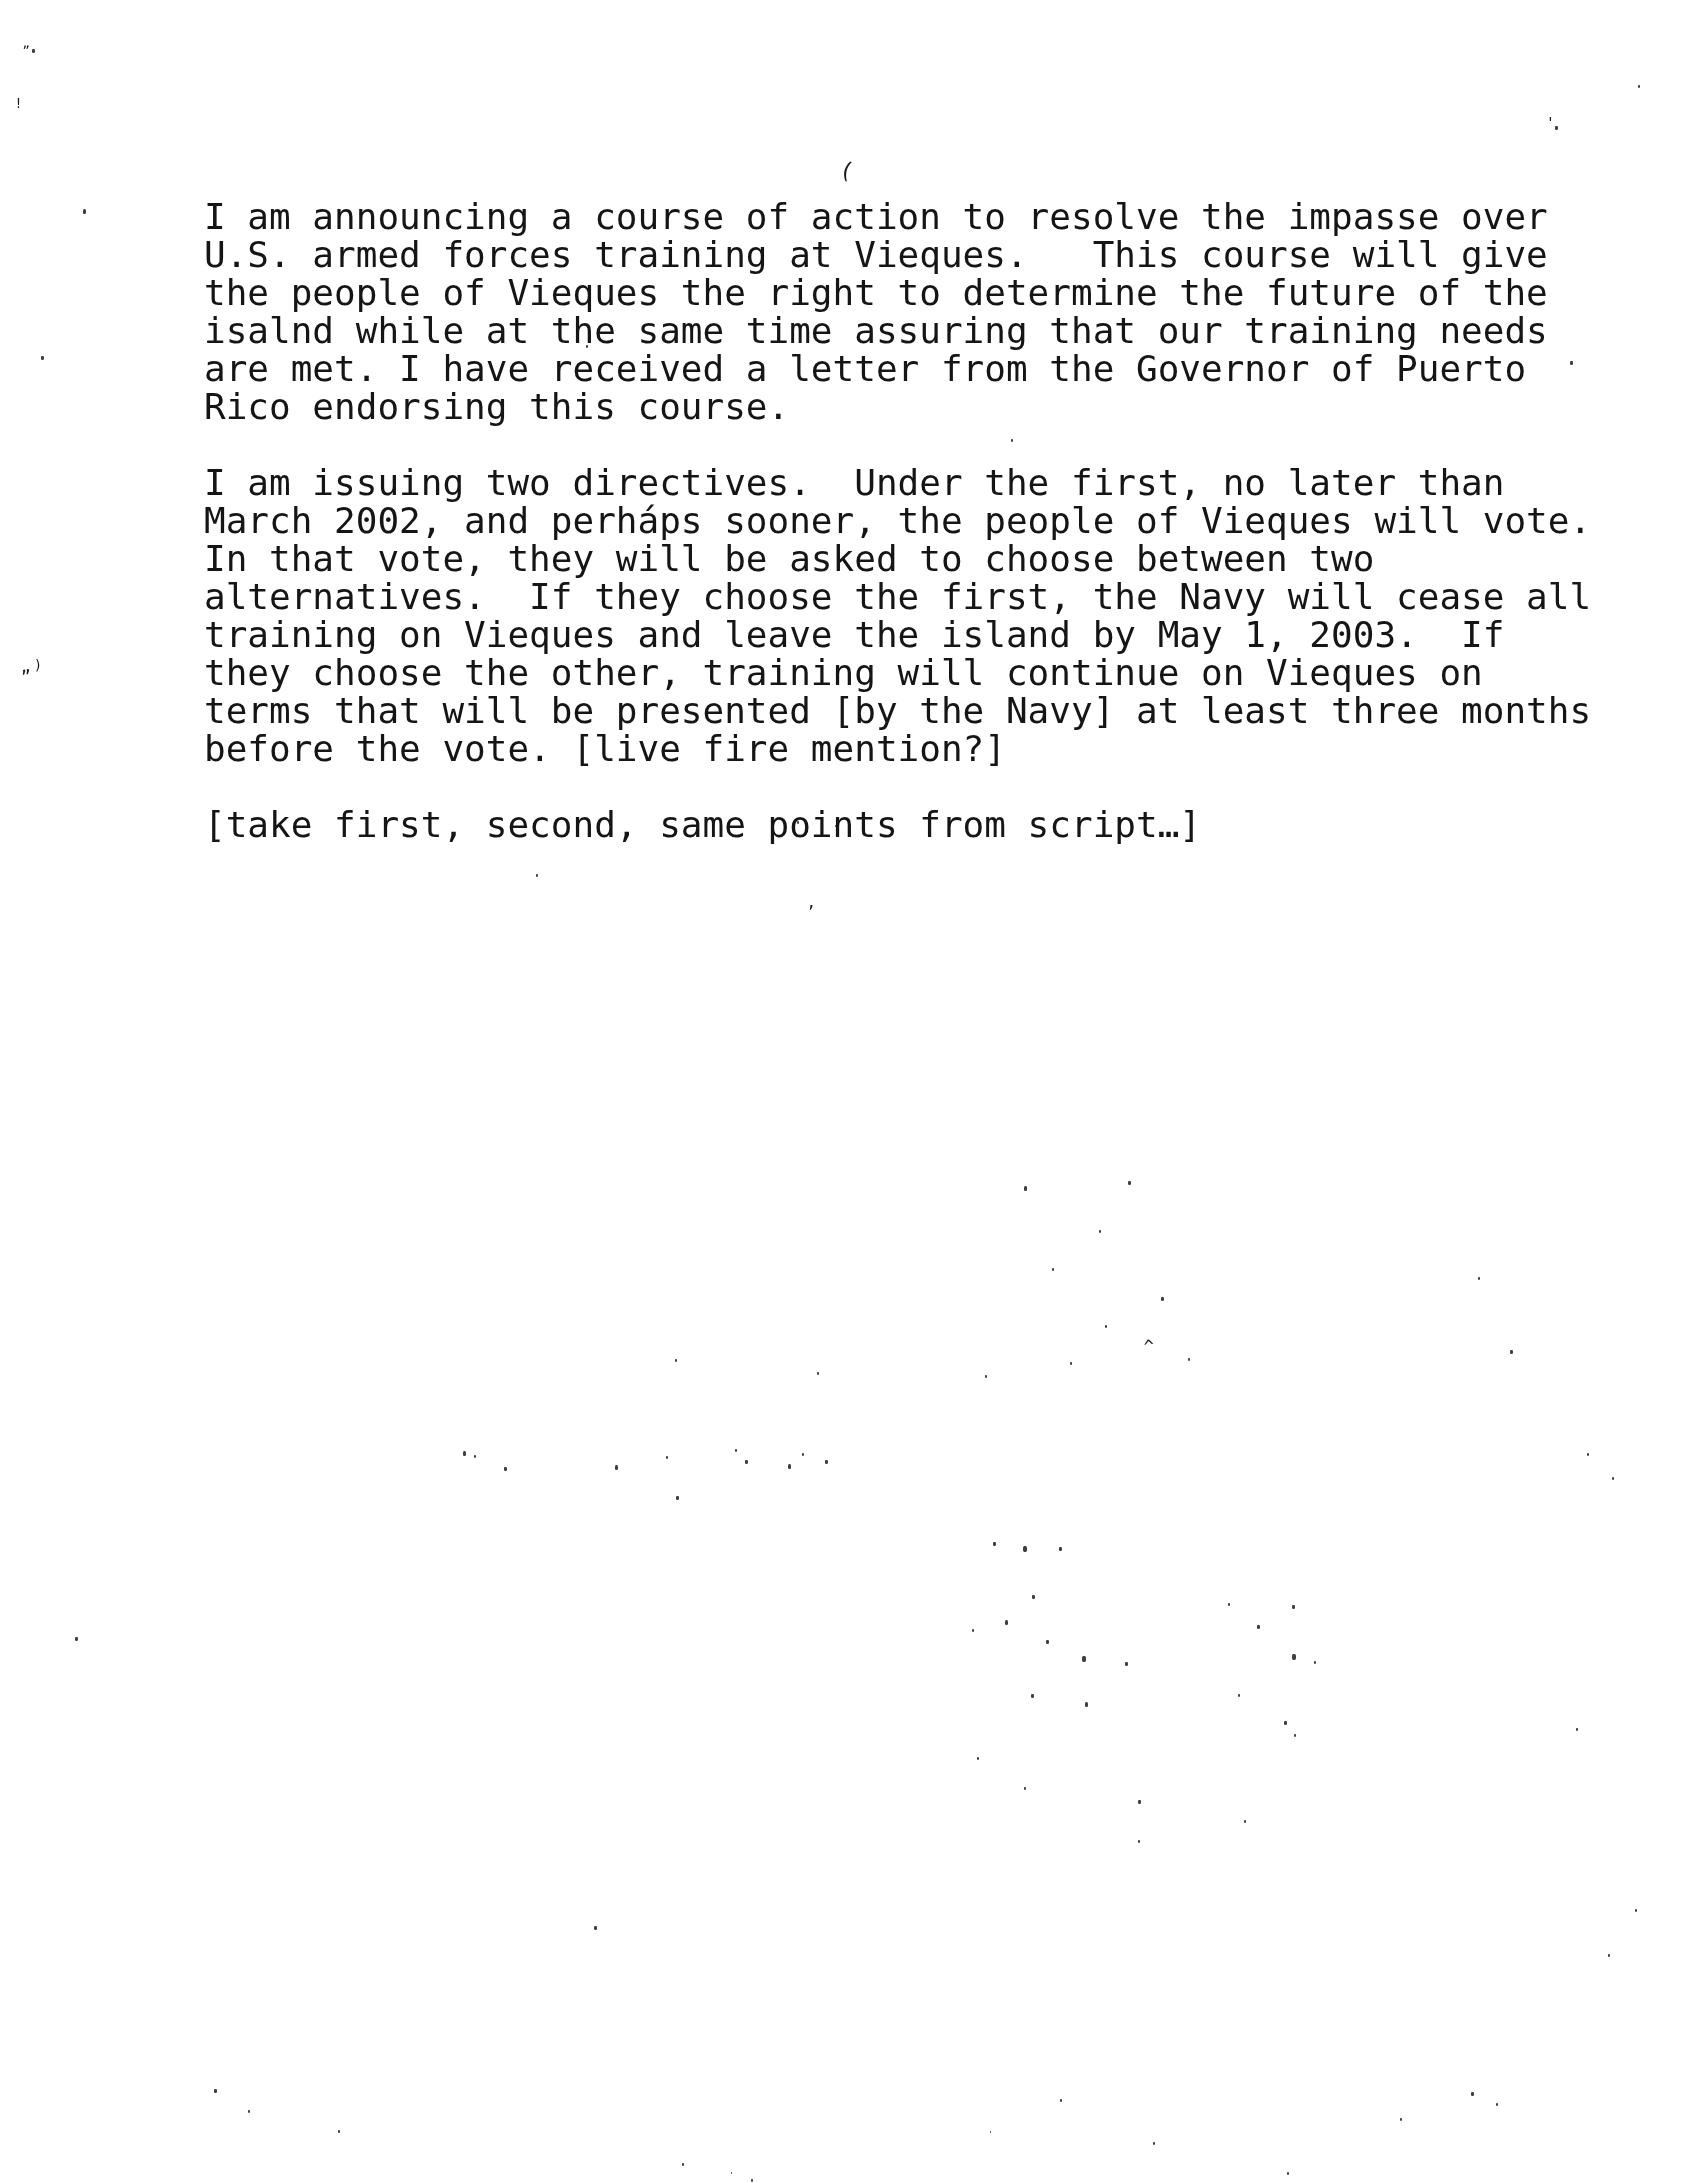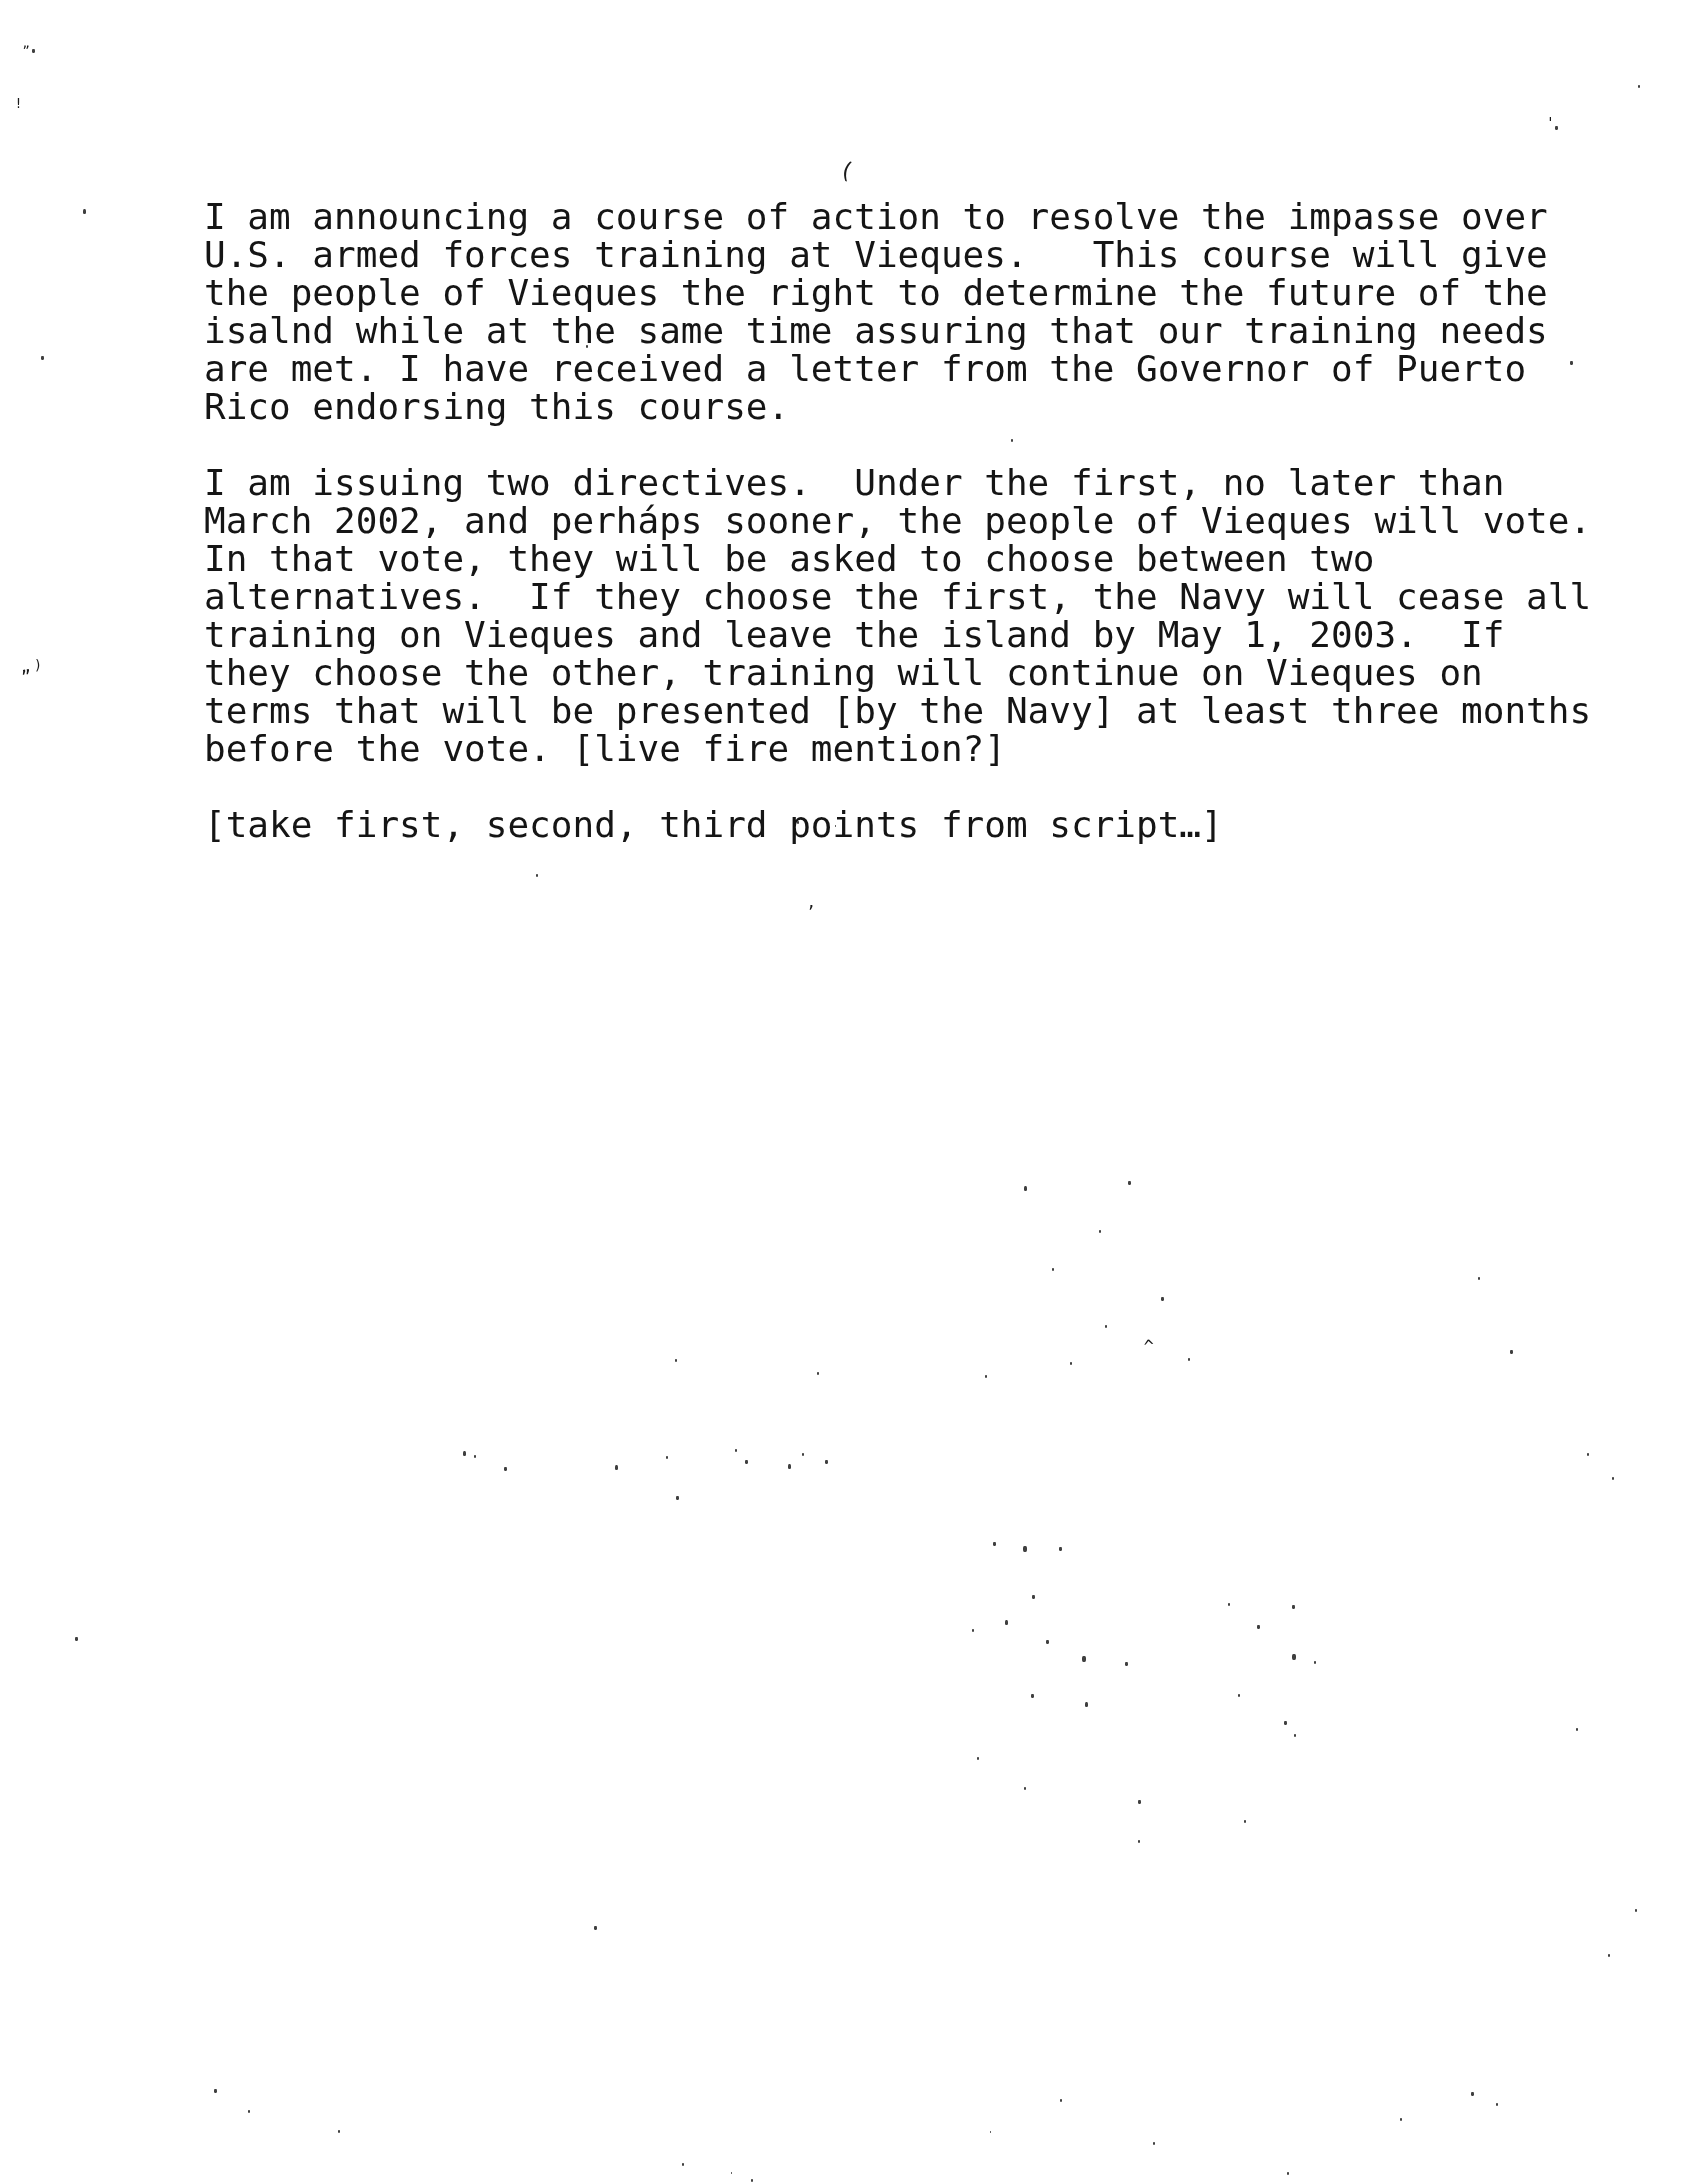--- a/index.html
+++ b/index.html
@@ -64,21 +64,21 @@
 are met. I have received a letter from the Governor of Puerto
 Rico endorsing this course.</p>
     <p class="para">I am issuing two directives.  Under the first, no later than
 March 2002, and perháps sooner, the people of Vieques will vote.
 In that vote, they will be asked to choose between two
 alternatives.  If they choose the first, the Navy will cease all
 training on Vieques and leave the island by May 1, 2003.  If
 they choose the other, training will continue on Vieques on
 terms that will be presented [by the Navy] at least three months
 before the vote. [live fire mention?]</p>
-    <p class="para">[take first, second, third points from script…]</p>
+    <p class="para">[take first, second, same points from script…]</p>
   </div>
 
   <div class="artifact-layer">
       <span class="mark" style="left: 840px; top: 159px; font-size: 22.5px; transform: rotate(14deg);">(</span>
       <span class="mark" style="left: 20px; top: 658px; font-size: 17px; transform: rotate(-8deg);">„</span>
       <span class="mark" style="left: 34px; top: 659px; font-size: 13.2px; transform: rotate(0deg);">)</span>
       <span class="mark" style="left: 22.5px; top: 37px; font-size: 12px; transform: rotate(0deg);">„</span>
       <span class="mark" style="left: 14.6px; top: 97px; font-size: 13.2px; transform: rotate(0deg);">!</span>
       <span class="mark" style="left: 1546px; top: 115px; font-size: 14.6px; transform: rotate(0deg);">'</span>
       <span class="mark" style="left: 806px; top: 904px; font-size: 16px; transform: rotate(0deg);">’</span>

